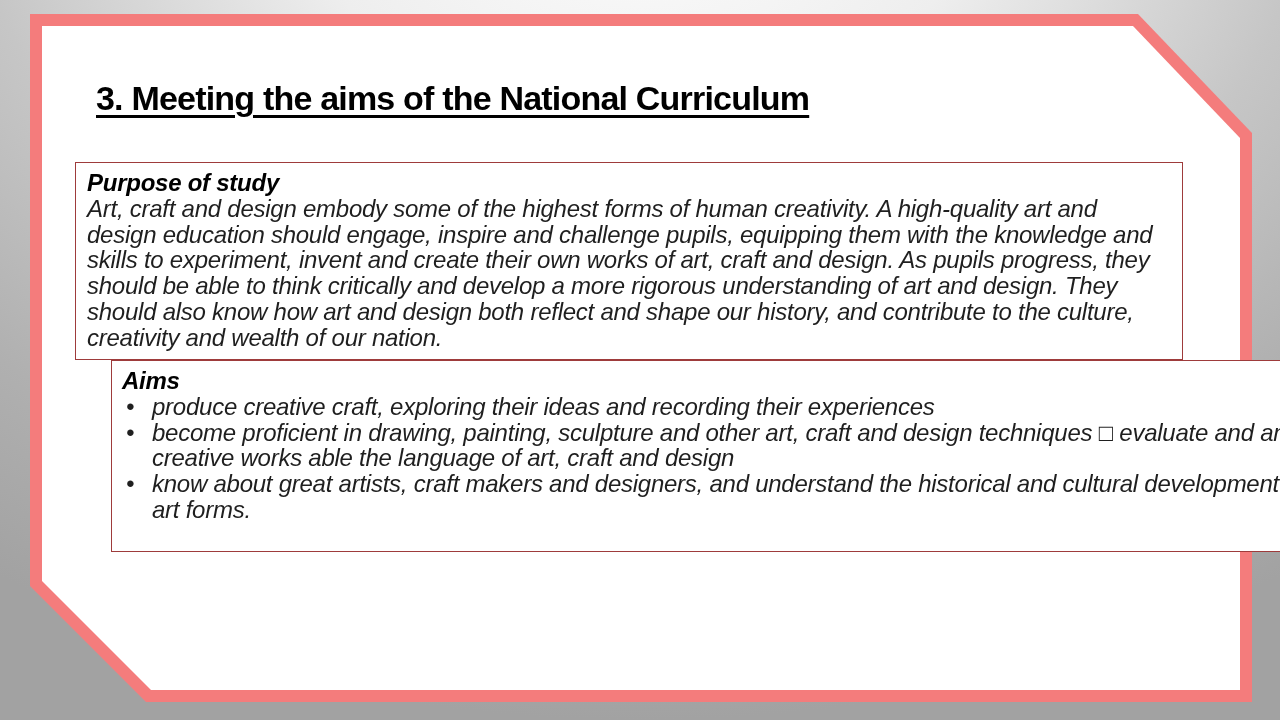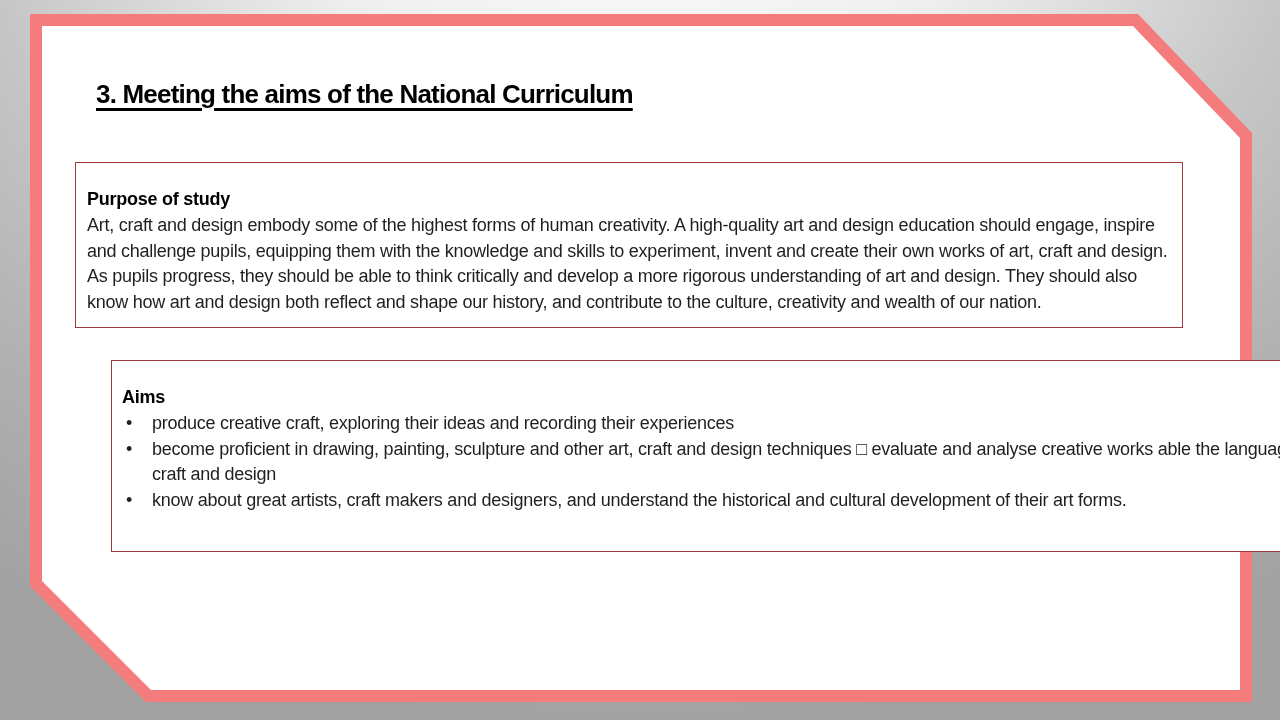--- a/index.html
+++ b/index.html
@@ -25,35 +25,36 @@
     background:var(--frame-pink);
     clip-path:polygon(30px 14px,1138px 14px,1252px 133px,1252px 702px,146px 702px,30px 586px);
   }
   .frame-inner{
     position:absolute;inset:0;
     background:var(--slide-white);
     clip-path:polygon(42px 26px,1133px 26px,1240px 138px,1240px 690px,151px 690px,42px 581px);
   }
   .slide-title{
     position:absolute;left:96px;top:79px;
-    font-size:26px;font-weight:bold;color:var(--title-black);
+    font-size:34px;font-weight:bold;color:var(--title-black);
     letter-spacing:-0.8px;
     text-decoration:underline;
     text-decoration-thickness:2.5px;
     text-underline-offset:5px;
     white-space:nowrap;
   }
   .textbox{
     position:absolute;
     background:var(--slide-white);
     border:1px solid var(--box-border-red);
     color:var(--body-text);
-    font-size:18px;line-height:25.8px;
+    font-size:24px;line-height:25.8px;
     letter-spacing:-0.25px;
-    padding:24px 11px 8px 11px;
+    padding:7px 11px 8px 11px;
+    font-style:italic;
   }
   .purpose-box{left:75px;top:162px;width:1108px;min-height:166px;}
   .aims-box{left:111px;top:360px;width:1265px;min-height:192px;padding-left:10px;}
   .box-heading{font-weight:bold;color:#000;}
   .aims-list{list-style:none;}
   .aims-list li{display:flex;align-items:flex-start;}
   .bullet-marker{
     flex:0 0 30px;padding-left:4px;
     color:var(--body-text);
   }

